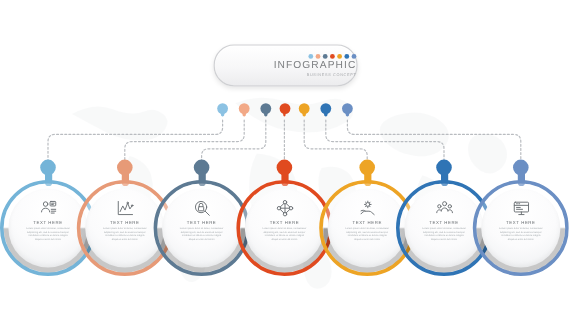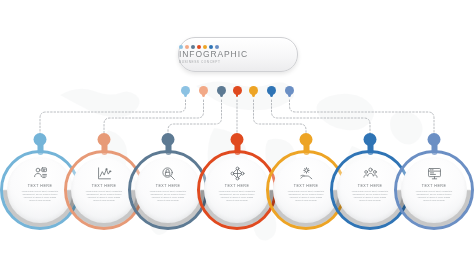--- a/index.html
+++ b/index.html
@@ -14,21 +14,21 @@
   
   .watermark{position:absolute;left:0;top:0;width:474px;height:266px;opacity:.06;pointer-events:none;}
 
   
   .header-pill{
     position:absolute;left:178px;top:37px;width:118px;height:33px;
     border-radius:17px;
     background:linear-gradient(180deg,#ffffff 0%,#f7f7f8 55%,#ececee 100%);
     border:1px solid #cfd0d3;
     box-shadow:0 2px 4px rgba(0,0,0,.10), inset 0 1px 0 #fff;
-    display:flex;flex-direction:column;align-items:flex-start;justify-content:center;
+    display:flex;flex-direction:column;align-items:flex-end;justify-content:center;
   }
   .header-dots{display:flex;gap:2px;margin-bottom:1.5px;}
   .header-dots i{display:block;width:4px;height:4px;border-radius:50%;}
   .header-title{
     font-size:8.5px;letter-spacing:.9px;color:#7e8083;font-weight:400;line-height:9px;
   }
   .header-sub{
     font-size:3.2px;letter-spacing:.55px;color:#a9abae;line-height:5px;margin-top:.5px;
   }
 

